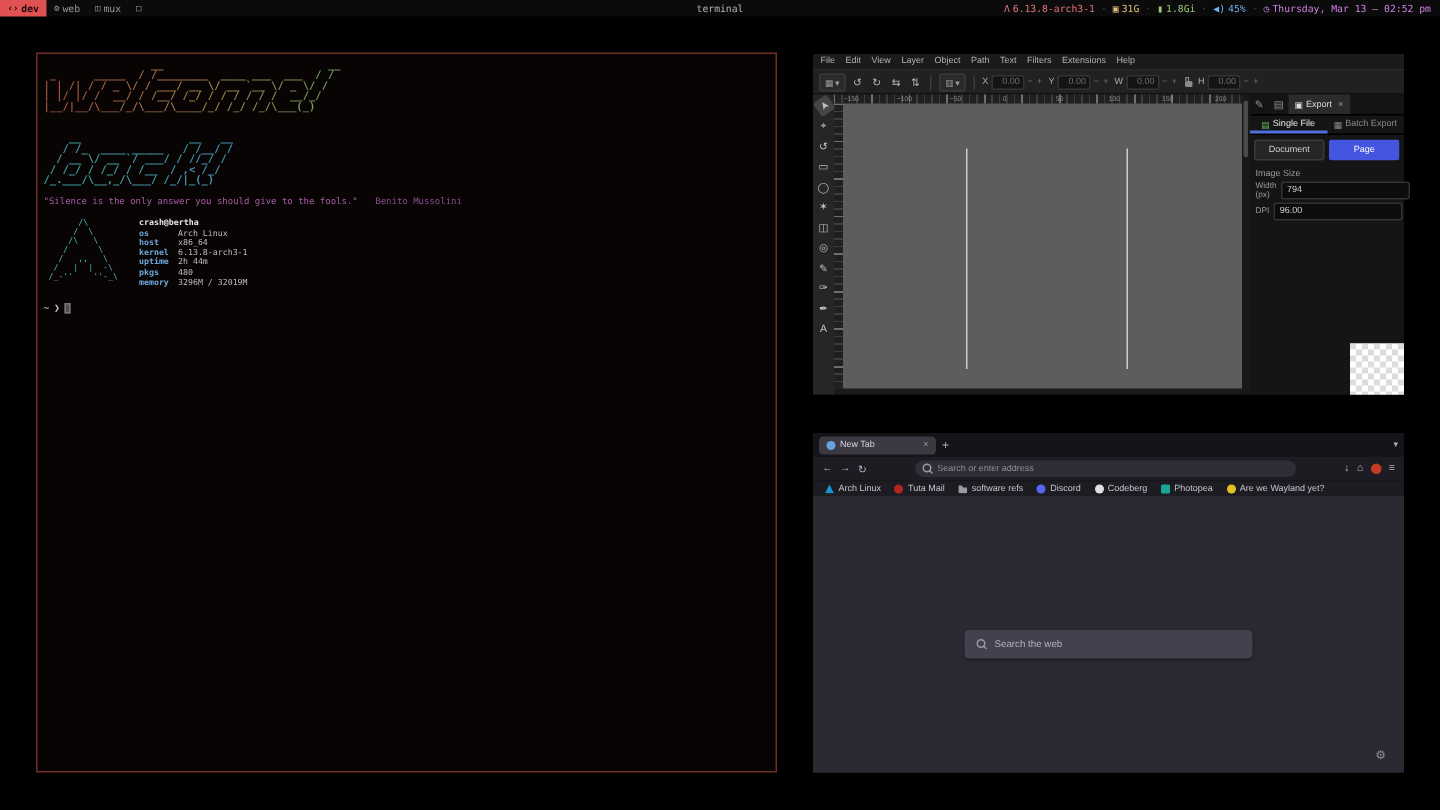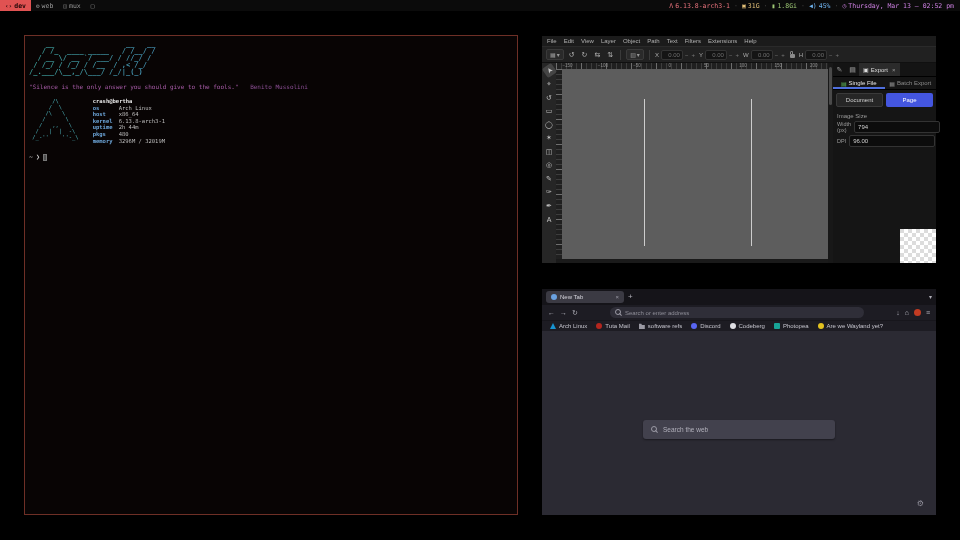--- a/index.html
+++ b/index.html
@@ -18,21 +18,21 @@
   .sep{color:#4a4a4a}
 
   
   .win{position:absolute}
 
   
   .term{left:24px;top:35px;width:494px;height:480px;background:#080404;border:1px solid #6e2f26;padding:4px 0 0 4px;overflow:hidden}
   .term pre{font-family:"DejaVu Sans Mono",monospace;white-space:pre}
   .art{font-size:7px;line-height:7px;font-weight:bold;color:transparent;-webkit-background-clip:text;background-clip:text}
   .art1{background-image:linear-gradient(100deg,#a84c44 0%,#a8864c 22%,#64a868 45%,#4fb3a4 68%,#5b9fd2 100%);-webkit-background-clip:text;background-clip:text}
-  .art2{background-image:linear-gradient(100deg,#3fa8a0 0%,#4f8fd2 45%,#7d7ad6 75%,#a86bc9 100%);-webkit-background-clip:text;background-clip:text;margin-top:1px}
+  .art2{background-image:linear-gradient(100deg,#3fa8a0 0%,#4f8fd2 45%,#7d7ad6 75%,#a86bc9 100%);-webkit-background-clip:text;background-clip:text;margin-top:14px}
   .quote{margin-top:7px;font-size:6px;color:#a85ca8}
   .quote .auth{color:#8a4e93;margin-left:8px}
   .fetch{display:flex;gap:14px;margin-top:8px}
   .logo{font-size:5.5px;line-height:6px;color:#4db5bd}
   .finfo{font-size:5.5px;line-height:6.6px;color:#bdbdbd}
   .finfo .uh{color:#e8e8e8;font-weight:bold}
   .frow .lb{display:inline-block;width:26px;color:#6ea8dc;font-weight:bold}
   .prompt{margin-top:9px;font-size:6.5px;color:#cccccc;display:flex;align-items:center;gap:3px}
   .cursor{display:inline-block;width:4px;height:7px;background:#4f4f4f;border:1px solid #777}
 
@@ -127,20 +127,21 @@
       <span>web</span>
     </div>
     <div class="tag">
       <span class="g">◫</span>
       <span>mux</span>
     </div>
     <div class="tag">
       <span class="g">□</span>
     </div>
   </div>
+  <div class="bar-title">terminal</div>
   <div class="status">
     <span class="mod" style="color: rgb(232, 114, 124);">
       <span>Λ</span>
       <span>6.13.8-arch3-1</span>
     </span>
     <span class="sep">·</span>
     <span class="mod" style="color: rgb(227, 192, 120);">
       <span>▣</span>
       <span>31G</span>
     </span>
@@ -156,20 +157,25 @@
     </span>
     <span class="sep">·</span>
     <span class="mod" style="color: rgb(205, 128, 226);">
       <span>◷</span>
       <span>Thursday, Mar 13 — 02:52 pm</span>
     </span>
   </div>
 </div>
 
 <div class="win term">
+  <pre class="art art1">                 __                          __
+ _      _____  / /________  ____ ___  ___  / /
+| | /| / / _ \/ / ___/ __ \/ __ `__ \/ _ \/ /
+| |/ |/ /  __/ / /__/ /_/ / / / / / /  __/_/
+|__/|__/\___/_/\___/\____/_/ /_/ /_/\___(_)</pre>
   <pre class="art art2">    __                 __   __
    / /_  ____ _____   / /__/ /
   / __ \/ __ `/ ___/ / //_/ /
  / /_/ / /_/ / /__  / ,&lt; /_/
 /_.___/\__,_/\___/ /_/|_(_)</pre>
   <div class="quote">
     <span>"Silence is the only answer you should give to the fools."</span>
     <span class="auth">Benito Mussolini</span>
   </div>
   <div class="fetch">

